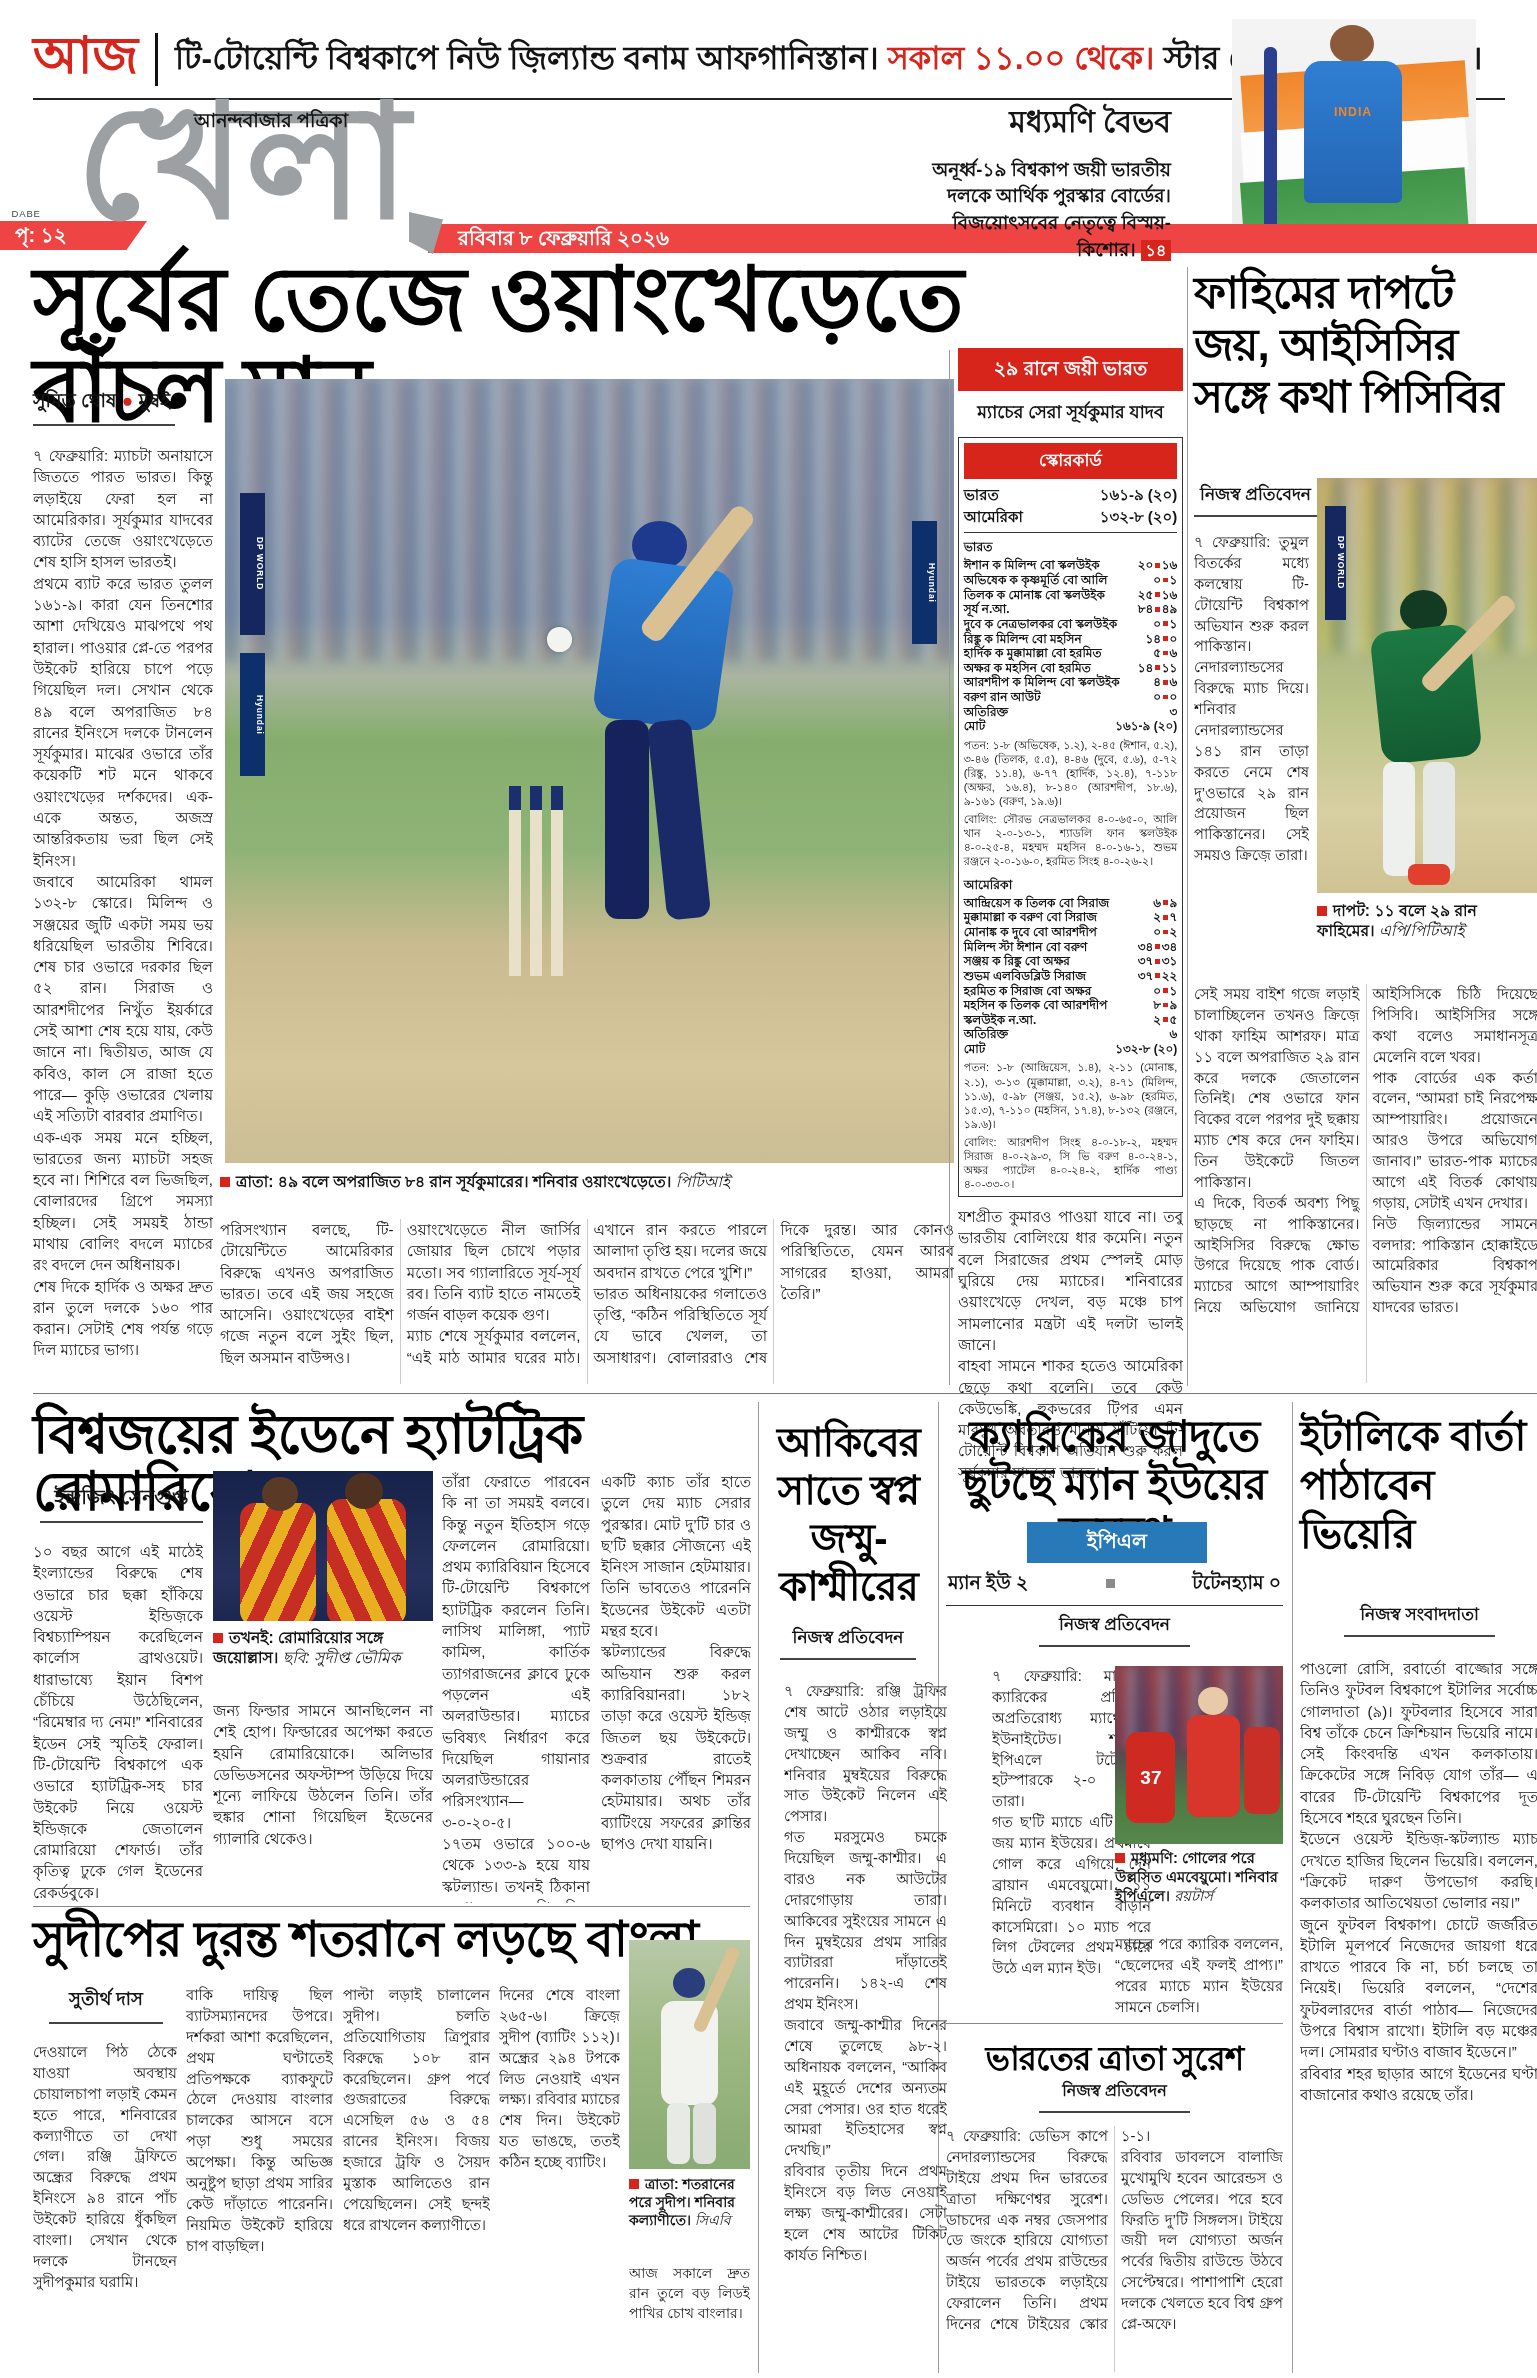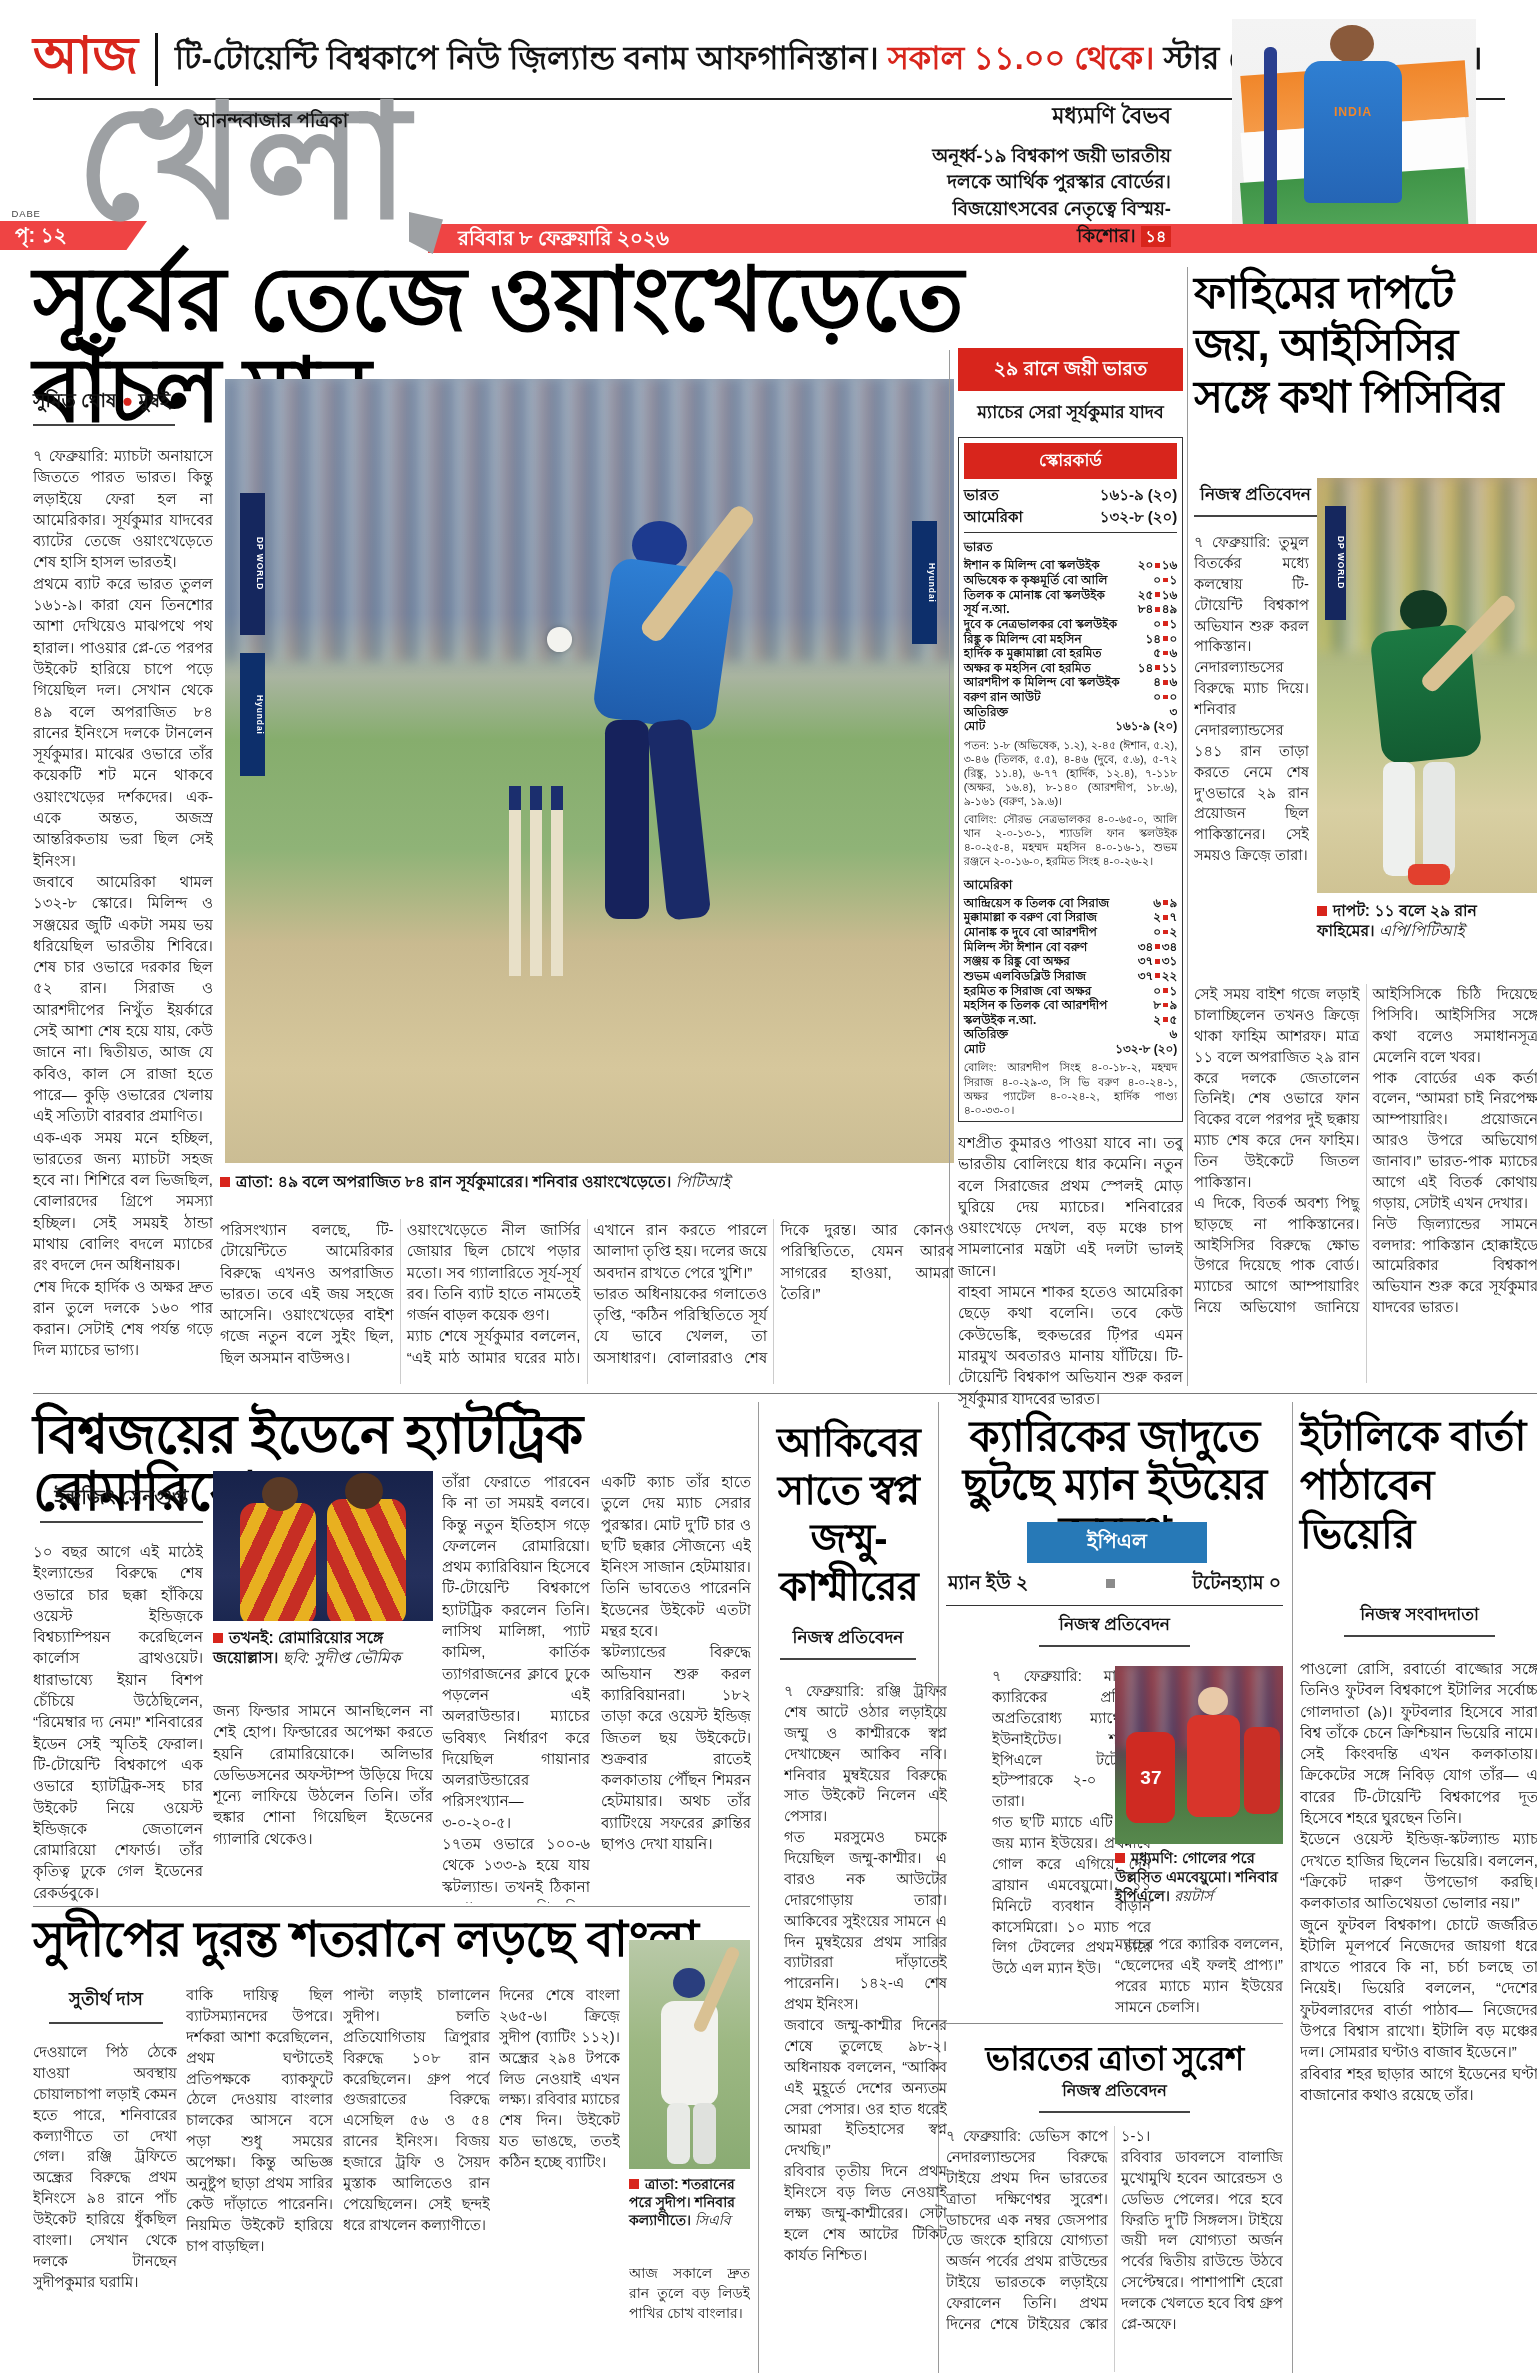--- a/index.html
+++ b/index.html
@@ -26,21 +26,21 @@
   .paper-name{position:absolute;left:194px;top:106px;font-size:19px;font-weight:800;z-index:3;}
   .kheladark{position:absolute;left:76px;top:83px;font-size:159px;line-height:1;font-weight:900;color:#9da0a3;z-index:2;}
   .corner-tiny{position:absolute;left:11.4px;top:208px;font-size:9.5px;letter-spacing:0.9px;color:#444;font-weight:normal;}
   .ribbon{position:absolute;background:#ef4444;height:29px;z-index:1;}
   .ribbon.left{left:0;top:221px;width:147px;clip-path:polygon(0 0,100% 0,86% 100%,0 100%);
      color:#fff;font-size:20px;font-weight:bold;line-height:29px;padding-left:15px;box-sizing:border-box;}
   .ribbon.right{left:428px;top:224px;width:1110px;color:#fff;font-size:20px;font-weight:bold;line-height:29px;padding-left:30px;box-sizing:border-box;}
   .logo-notch{position:absolute;left:409px;top:212px;width:34px;height:42px;background:#9da0a3;
      clip-path:polygon(0 0,100% 18%,70% 100%,0 70%);z-index:2;}
   .promo{position:absolute;left:929px;top:98px;width:242px;text-align:right;z-index:2;}
-  .promo .p-title{font-size:22px;font-weight:900;margin-bottom:7.6px;}
+  .promo .p-title{font-size:30px;font-weight:900;margin-bottom:7.6px;}
   .promo .p-text{font-size:18.5px;font-weight:600;line-height:1.45;}
   .red-badge{display:inline-block;background:#d8251c;color:#fff;font-weight:bold;font-size:16px;
      padding:0.9px 4.7px;line-height:19px;}
   
   .photo{position:absolute;overflow:hidden;}
   .vboard{position:absolute;color:#fff;font-size:8.5px;font-weight:bold;writing-mode:vertical-rl;
      text-align:center;letter-spacing:0.9px;}
   
   .scorecol{position:absolute;left:958px;top:348px;width:225px;}
   .result-bar{background:#d8251c;color:#fff;text-align:center;font-size:19px;font-weight:bold;padding:5.7px 0;}
@@ -254,20 +254,21 @@
             </div>
           </div>
         <div class="sc-row">
             <span>অতিরিক্ত</span>
             <span>৬</span>
           </div>
         <div class="sc-row">
             <span>মোট</span>
             <span>১৩২-৮ (২০)</span>
           </div>
+        <p class="sc-note">পতন: ১-৮ (আন্দ্রিয়েস, ১.৪), ২-১১ (মোনাঙ্ক, ২.১), ৩-১৩ (মুক্কামাল্লা, ৩.২), ৪-৭১ (মিলিন্দ, ১১.৬), ৫-৯৮ (সঞ্জয়, ১৫.২), ৬-৯৮ (হরমিত, ১৫.৩), ৭-১১০ (মহসিন, ১৭.৪), ৮-১৩২ (রঞ্জনে, ১৯.৬)।</p>
         <p class="sc-note">বোলিং: আরশদীপ সিংহ ৪-০-১৮-২, মহম্মদ সিরাজ ৪-০-২৯-৩, সি ভি বরুণ ৪-০-২৪-১, অক্ষর প্যাটেল ৪-০-২৪-২, হার্দিক পাণ্ড্য ৪-০-৩৩-০।</p>
       </div>
     </div>
     <div class="body-text" style="margin-top:9.5px;height:284px;width:225px;">যশপ্রীত কুমারও পাওয়া যাবে না। তবু ভারতীয় বোলিংয়ে ধার কমেনি। নতুন বলে সিরাজের প্রথম স্পেলই মোড় ঘুরিয়ে দেয় ম্যাচের। শনিবারের ওয়াংখেড়ে দেখল, বড় মঞ্চে চাপ সামলানোর মন্ত্রটা এই দলটা ভালই জানে।
 বাহবা সামনে শাকর হতেও আমেরিকা ছেড়ে কথা বলেনি। তবে কেউ কেউভেঙ্কি, হুকভরের টি়পর এমন মারমুখ অবতারও মানায় যাঁটিয়ে। টি-টোয়েন্টি বিশ্বকাপ অভিযান শুরু করল সূর্যকুমার যাদবের ভারত।</div>
   </div>
 
   <div class="rule" style="left:1187px;top:267px;width:0.9px;height:1119px;"></div>
   <h2 class="headline" style="position:absolute;left:1194px;top:267px;width:344px;font-size:44px;line-height:1.18;text-align:left;">ফাহিমের দাপটে জয়, আইসিসির সঙ্গে কথা পিসিবির</h2>
   <div class="byline abs" style="left:1194px;top:481px;width:123px;font-size:17px;">নিজস্ব প্রতিবেদন</div>

